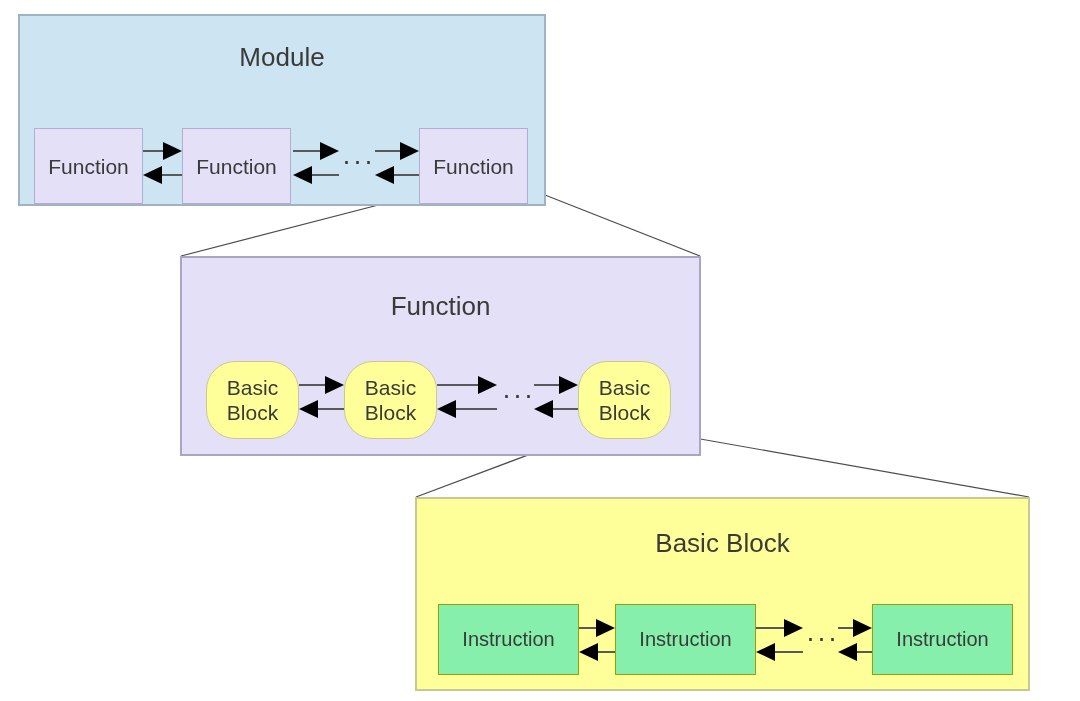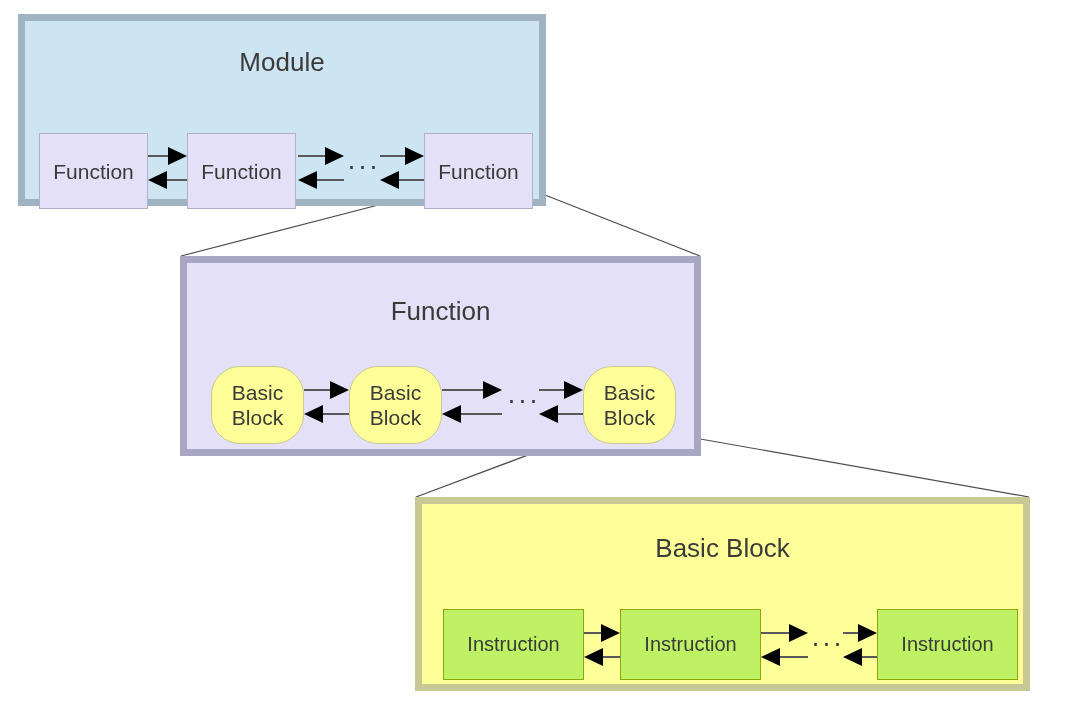--- a/index.html
+++ b/index.html
@@ -27,21 +27,21 @@
     top: 0;
     width: 1080px;
     height: 701px;
     pointer-events: none;
   }
 
   
   .container-box {
     position: absolute;
     box-sizing: border-box;
-    border: 7px solid #a21caf;
+    border: 2px solid #a21caf;
   }
   .container-title {
     position: absolute;
     left: 0;
     right: 0;
     text-align: center;
     color: #3a3a38;
     font-size: 26px;
     line-height: 30px;
     white-space: nowrap;
@@ -98,21 +98,21 @@
     height: 76px;
   }
   .node-basicblock {
     background: #ffff99;
     border-color: #c9c994;
     top: 103px;
     height: 78px;
     border-radius: 29px;
   }
   .node-instruction {
-    background: #bef264;
+    background: #86efac;
     border-color: #8ca606;
     top: 105px;
     height: 71px;
     font-size: 20px;
   }
 
   
   #module-function-1 { left: 14px;  width: 109px; }
   #module-function-2 { left: 162px; width: 109px; }
   #module-function-3 { left: 399px; width: 109px; }

